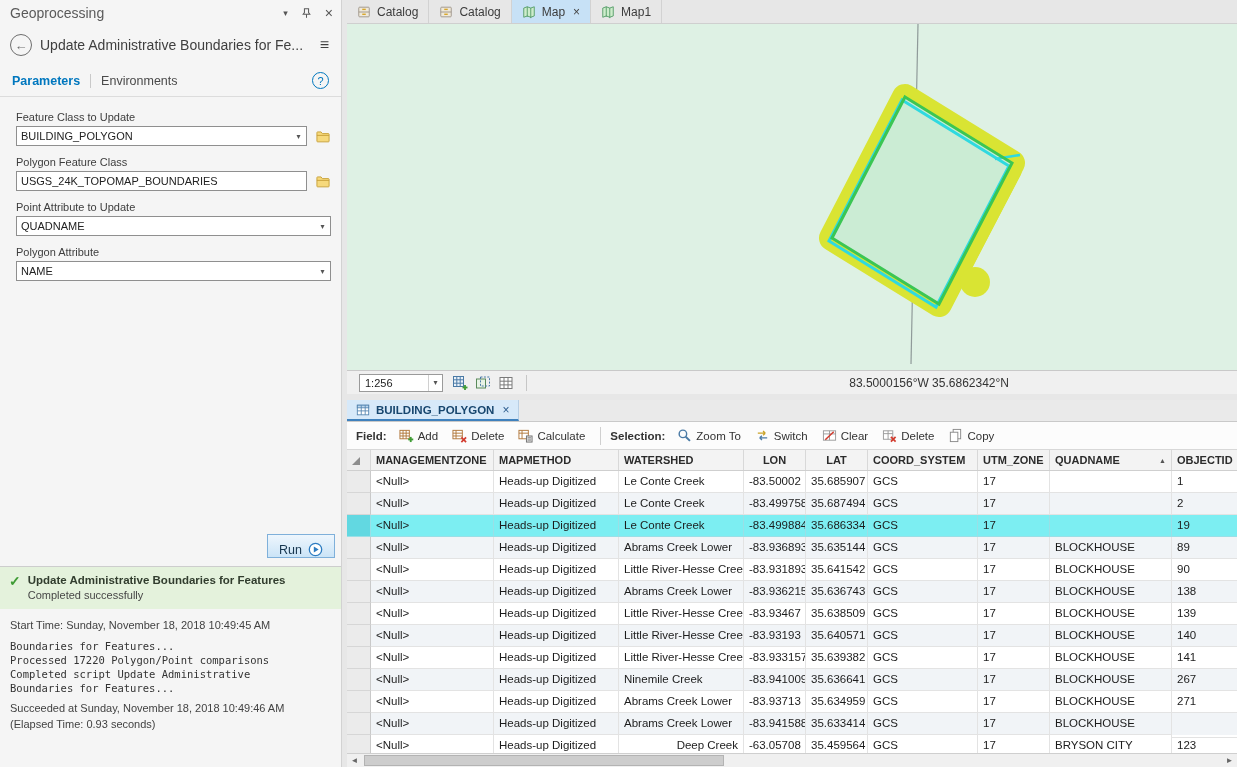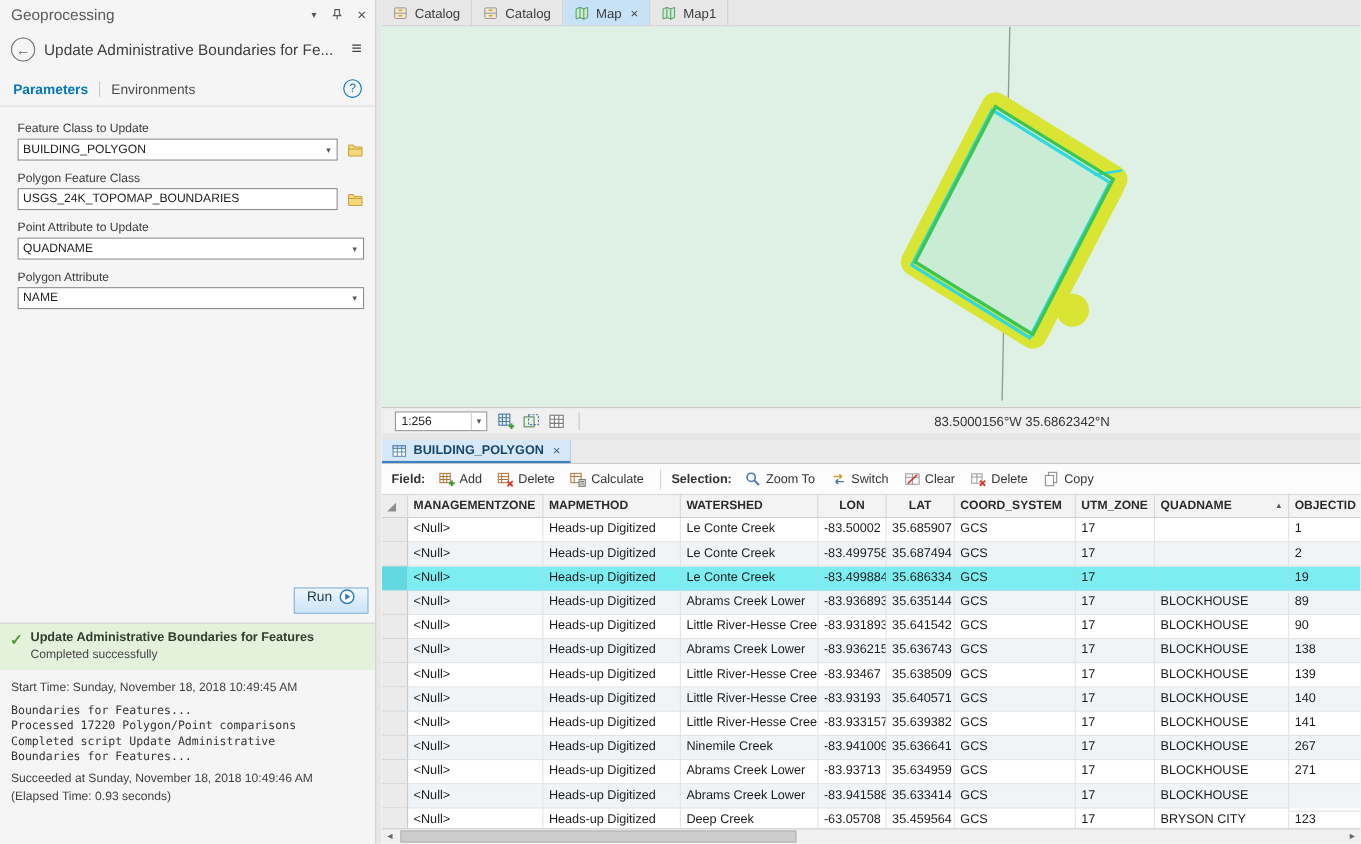--- a/index.html
+++ b/index.html
@@ -26,21 +26,21 @@
   .help-btn{margin-left:auto;width:17px;height:17px;border:1.5px solid var(--accent);border-radius:50%;color:var(--accent);font-size:11px;display:flex;align-items:center;justify-content:center;}
   .gp-form{padding:4px 10px 0 16px;flex:0 0 auto;}
   .gp-label{font-size:11px;color:#3d3d3d;margin:10px 0 3px 0;}
   .gp-row{display:flex;align-items:center;gap:7px;}
   .combo{height:20px;background:#fff;border:1px solid #8f8f8f;display:flex;align-items:center;font-size:11px;color:#222;flex:1;min-width:0;}
   .combo .val{flex:1;padding:0 4px;white-space:nowrap;overflow:hidden;}
   .combo .caret{width:15px;color:#555;font-size:8px;text-align:center;}
   .gp-input{height:20px;background:#fff;border:1px solid #8f8f8f;font-size:11px;color:#222;flex:1;padding:0 4px;font-family:"Liberation Sans",sans-serif;min-width:0;}
   .gp-row .ic.folder{width:17px;height:16px;}
   .run-row{margin-top:auto;display:flex;justify-content:flex-end;padding:6px 6px 8px 6px;flex:0 0 auto;}
-  .run-btn{display:flex;align-items:flex-start;justify-content:center;gap:6px;background:linear-gradient(#eef6fd,#cbe4f7);border:1px solid #7fb0da;height:24px;width:68px;font-size:12.5px;color:#17364f;cursor:default;}
+  .run-btn{display:flex;align-items:flex-end;justify-content:center;gap:6px;background:linear-gradient(#eef6fd,#cbe4f7);border:1px solid #7fb0da;height:24px;width:68px;font-size:12.5px;color:#17364f;cursor:default;}
   .result-area{border-top:1px solid #cdcdcd;background:#f5f5f5;flex:0 0 201px;overflow:hidden;}
   .result-head{background:#e4f2dc;padding:7px 9px 8px 9px;display:flex;gap:7px;}
   .check{color:#3f9c35;font-weight:bold;font-size:14px;line-height:1.1;}
   .result-title{font-size:11.5px;font-weight:bold;color:#313d2e;}
   .result-sub{font-size:11px;color:#474747;margin-top:3px;}
   .result-log{padding:9px 10px;font-size:11px;color:#424242;line-height:1.45;}
   .mono{font-family:"DejaVu Sans Mono",monospace;font-size:10.5px;color:#333;margin:5px 0;line-height:1.35;}
 
   
   .v-splitter{position:absolute;left:341px;top:0;width:6px;height:767px;background:#e7e7e7;border-left:1px solid #d2d2d2;}
@@ -585,21 +585,21 @@
           <div class="td" style="width: 62px;">35.633414</div>
           <div class="td" style="width: 110px;">GCS</div>
           <div class="td" style="width: 72px;">17</div>
           <div class="td" style="width: 122px;">BLOCKHOUSE</div>
           <div class="td" style="width: 66px; margin-top: 24px;">272</div>
         </div>
         <div class="tr">
           <div class="td gutter" style="width: 24px;"></div>
           <div class="td" style="width: 123px;">&lt;Null&gt;</div>
           <div class="td" style="width: 125px;">Heads-up Digitized</div>
-          <div class="td" style="width: 125px;">Deep Creek</div>
+          <div class="td" style="width: 125px; text-align: right;">Deep Creek</div>
           <div class="td num" style="width: 62px;">-63.05708</div>
           <div class="td" style="width: 62px;">35.459564</div>
           <div class="td" style="width: 110px;">GCS</div>
           <div class="td" style="width: 72px;">17</div>
           <div class="td" style="width: 122px;">BRYSON CITY</div>
           <div class="td" style="width: 66px;">123</div>
         </div>
       </div>
     <div class="h-scrollbar">
       <span class="sb-btn">◄</span>

